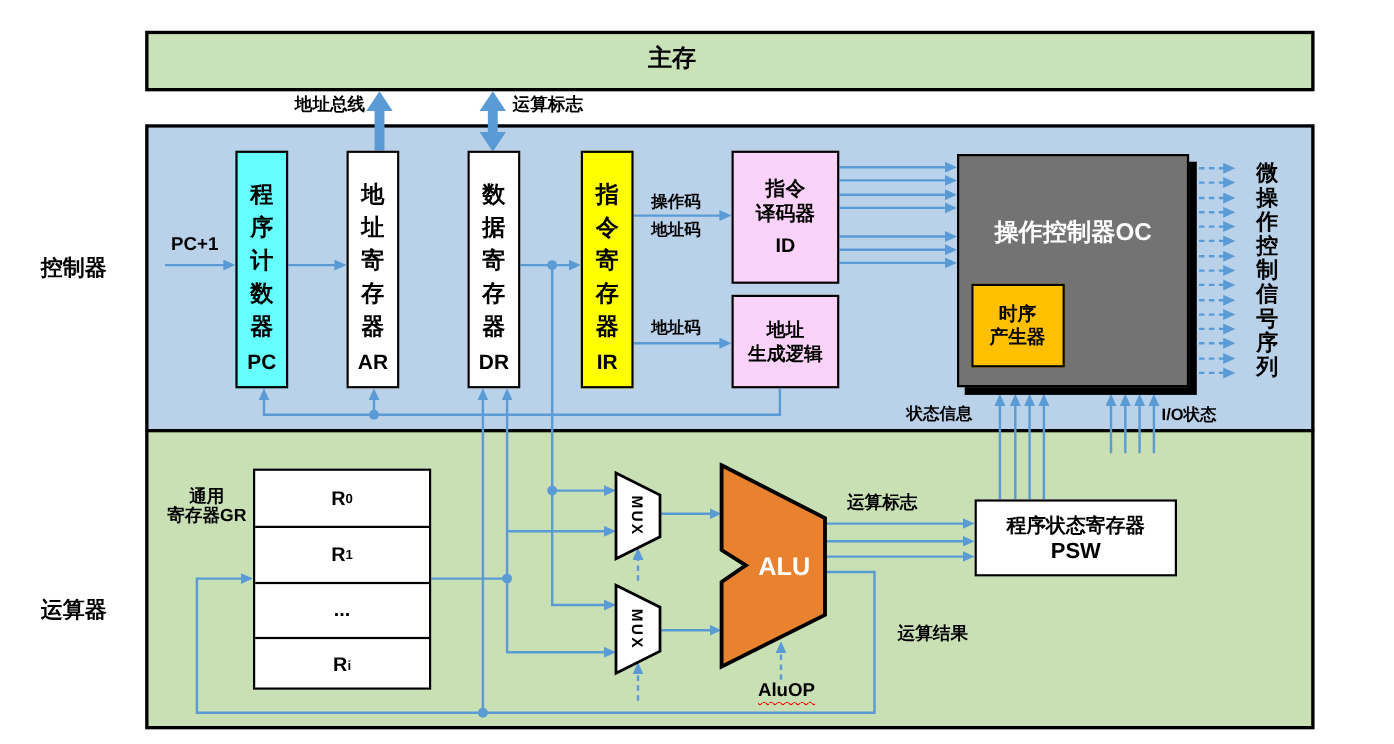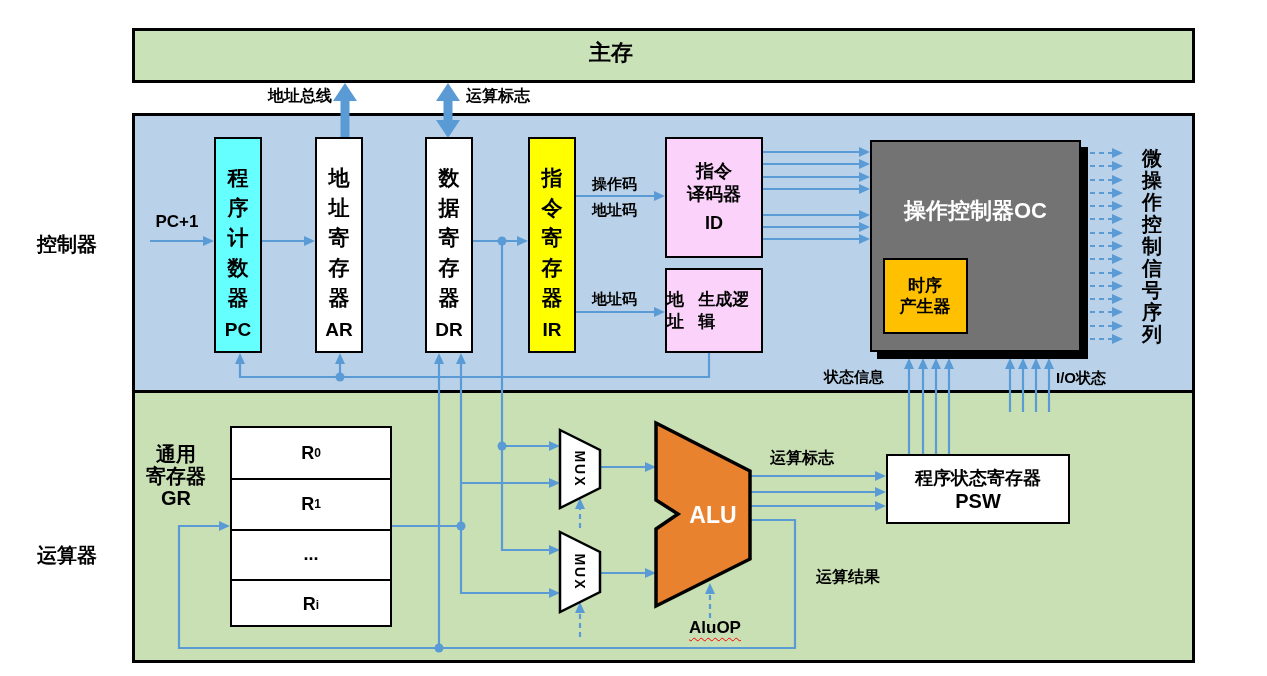--- a/index.html
+++ b/index.html
@@ -30,21 +30,21 @@
          box-shadow:7px 7px 0 0 #000;}
   .ocinner{position:absolute;box-sizing:border-box;border:2.5px solid #000;background:#FFC000;
            width:85px;height:76px;top:116px;display:flex;flex-direction:column;align-items:center;
            justify-content:center;font-size:17px;font-weight:bold;line-height:1.25;}
   #pswbox{left:886px;top:454px;width:184px;height:70px;display:flex;flex-direction:column;
           align-items:center;justify-content:center;}
   #idbox{left:665px;top:137px;width:98px;height:121px;background:#FAD2FA;display:flex;
          flex-direction:column;align-items:center;justify-content:center;font-size:18px;
          font-weight:bold;line-height:1.25;}
   #agbox{left:665px;top:268px;width:98px;height:85px;background:#FAD2FA;display:flex;
-         flex-direction:row;align-items:center;justify-content:center;font-size:17px;
+         flex-direction:column;align-items:center;justify-content:center;font-size:17px;
          font-weight:bold;line-height:1.25;}
 </style>
 </head>
 <body>
 
 <div id="stage">
 
   <div class="sect" id="mainmem"></div>
   <div class="sect" id="ctrlsect"></div>
   <div class="sect" id="alusect"></div>
@@ -231,21 +231,21 @@
 控
 制
 信
 号
 序
 列</div>
 
   <div class="lbl" style="left:824px;top:368px;width:80px;font-size:15px;">状态信息</div>
   <div class="lbl" style="left:1056px;top:369px;width:72px;font-size:15px;">I/O状态</div>
 
-  <div class="lbl ctr" style="left:132px;top:443px;width:88px;font-size:20px;line-height:1.1;">
+  <div class="lbl ctr" style="left:144px;top:443px;width:88px;font-size:16px;line-height:1.1;">
     <div>通用</div>
     <div>寄存器GR</div>
   </div>
   <div class="box" style="left:230px;top:426px;width:162px;height:201px;">
     <div class="grrow">
       <span>R</span>
         <sub>0</sub>
     </div>
     <div class="grrow">
       <span>R</span>

